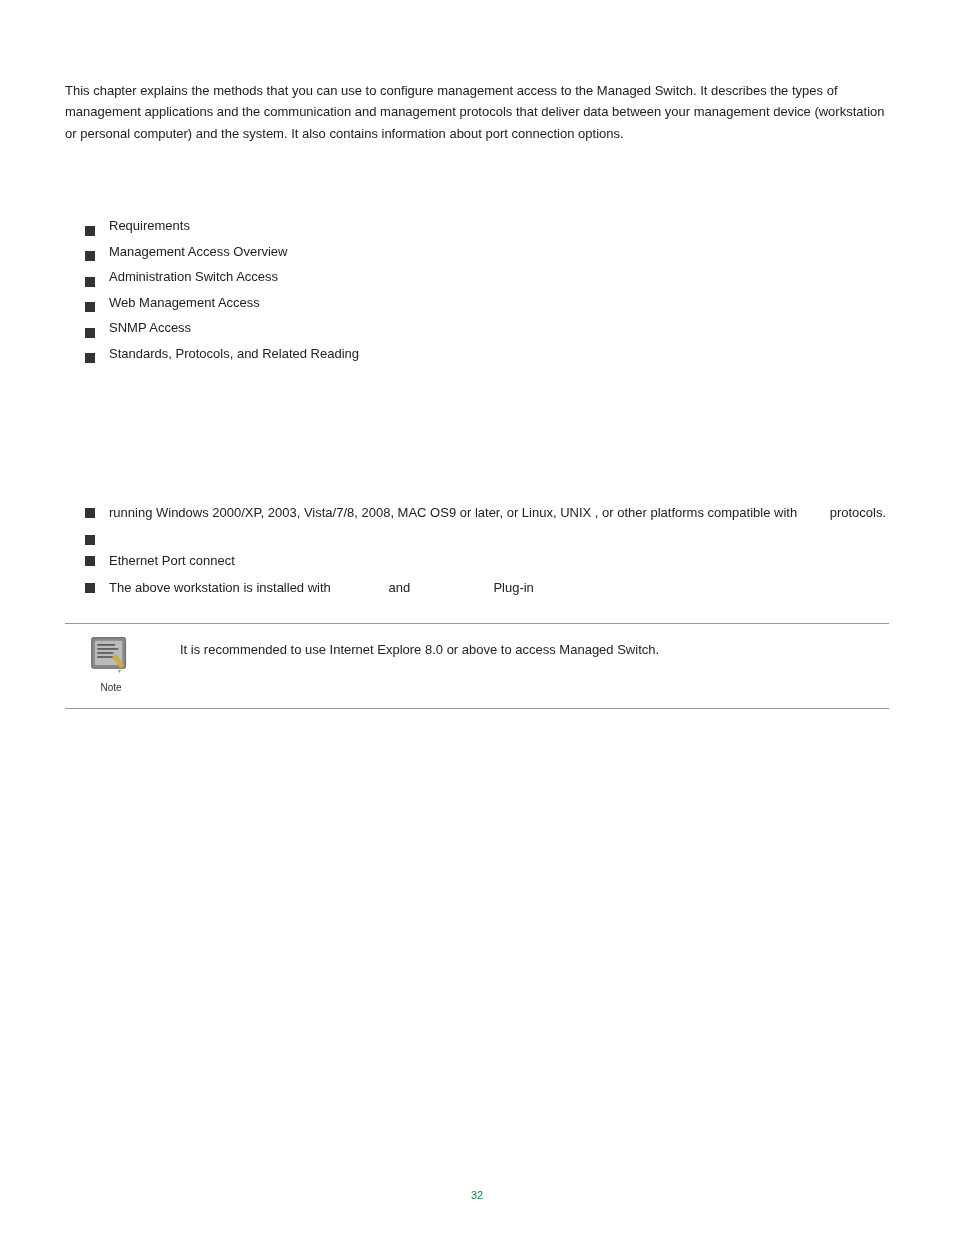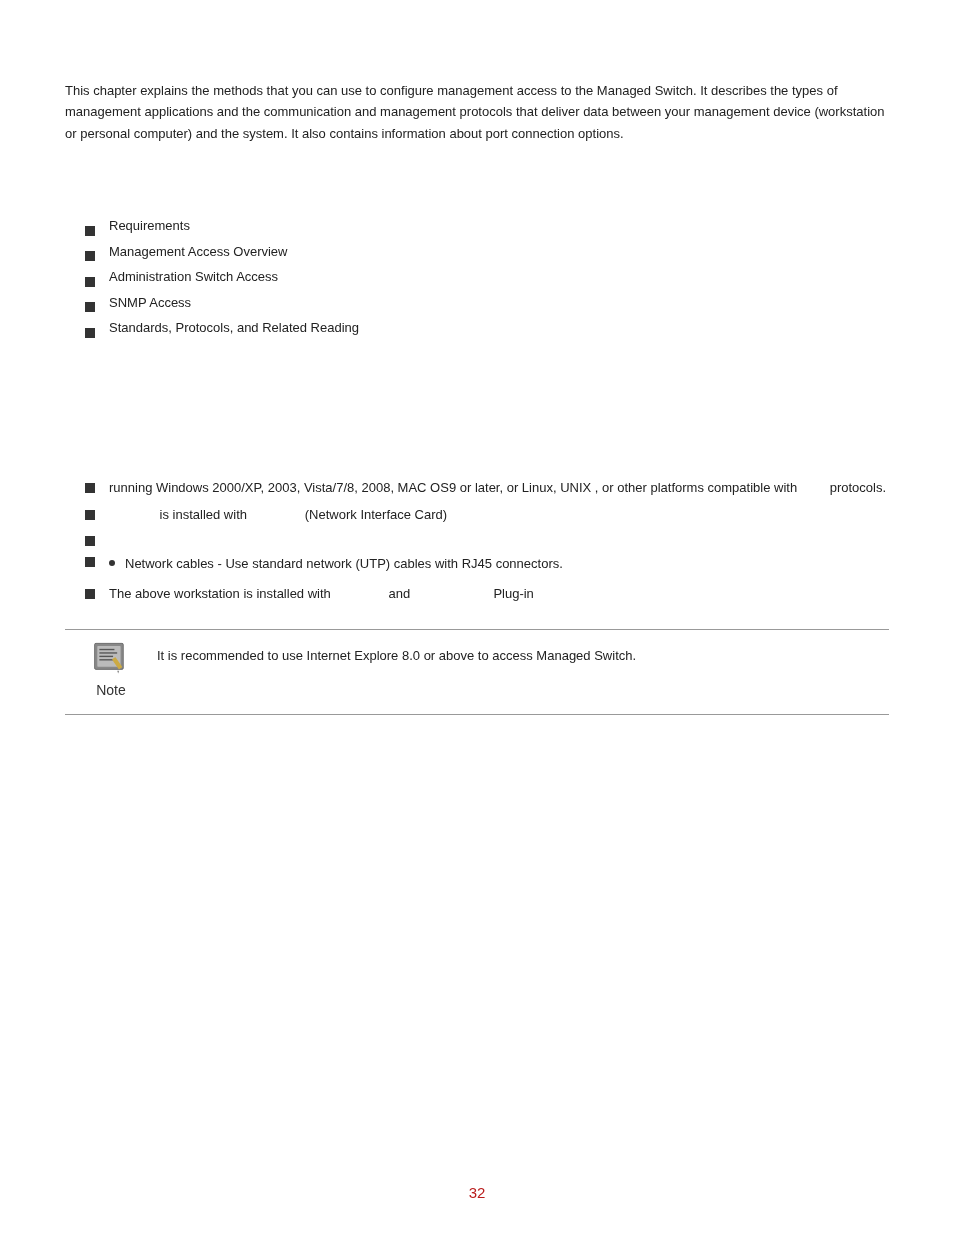--- a/index.html
+++ b/index.html
@@ -104,38 +104,39 @@
       width: 60px;
       height: 60px;
       flex-shrink: 0;
       margin-right: 16px;
       display: flex;
       flex-direction: column;
       align-items: center;
       justify-content: flex-end;
     }
     .note-icon-label {
-      font-size: 14px;
+      font-size: 10px;
       color: #333;
       margin-top: 2px;
       text-align: center;
     }
     .note-text {
       flex: 1;
       line-height: 1.6;
       font-size: 13px;
       padding-top: 4px;
+      margin-left: 23px;
     }
     .page-number {
       position: absolute;
       bottom: 30px;
       left: 50%;
       transform: translateX(-50%);
-      font-size: 15px;
-      color: #b91c1c;
+      font-size: 11px;
+      color: #15803d;
     }
     .large-spacer {
       height: 40px;
     }
     
     .note-svg {
       width: 50px;
       height: 50px;
     }
   </style>
@@ -159,20 +160,24 @@
       <li>
         <span class="bullet-square"></span>
         <span>Management Access Overview</span>
       </li>
       <li>
         <span class="bullet-square"></span>
         <span>Administration Switch Access</span>
       </li>
       <li>
         <span class="bullet-square"></span>
+        <span>Web Management Access</span>
+      </li>
+      <li>
+        <span class="bullet-square"></span>
         <span>SNMP Access</span>
       </li>
       <li>
         <span class="bullet-square"></span>
         <span>Standards, Protocols, and Related Reading</span>
       </li>
     </ul>
   </div>
 
   <div class="large-spacer"></div>
@@ -181,40 +186,29 @@
   <div class="requirements-section">
     <ul class="req-list">
 
       <li>
         <span class="bullet-square"></span>
         <div class="sub-item-content">
           <span>running Windows 2000/XP, 2003, Vista/7/8, 2008, MAC OS9 or later, or Linux, UNIX , or other platforms compatible with &nbsp;&nbsp;&nbsp;&nbsp;&nbsp;&nbsp;&nbsp; protocols.</span>
         </div>
       </li>
 
+
+      <li>
+        <span class="bullet-square"></span>
+      </li>
+
       <li>
         <span class="bullet-square"></span>
         <div class="sub-item-content">
-          <span>&nbsp;&nbsp;&nbsp;&nbsp;&nbsp;&nbsp;&nbsp;&nbsp;&nbsp;&nbsp;&nbsp;&nbsp;&nbsp; is installed with &nbsp;&nbsp;&nbsp;&nbsp;&nbsp;&nbsp;&nbsp;&nbsp;&nbsp;&nbsp;&nbsp;&nbsp;&nbsp;&nbsp; (Network Interface Card)</span>
-        </div>
-      </li>
-
-      <li>
-        <span class="bullet-square"></span>
-      </li>
-
-      <li>
-        <span class="bullet-square"></span>
-        <div class="sub-item-content">
-          <ul class="sub-bullet-list">
-            <li>
-              <span class="bullet-circle"></span>
-              <span>Network cables - Use standard network (UTP) cables with RJ45 connectors.</span>
-            </li>
-          </ul>
+          <span>Ethernet Port connect</span>
         </div>
       </li>
 
       <li>
         <span class="bullet-square"></span>
         <div class="sub-item-content">
           <span>The above workstation is installed with &nbsp;&nbsp;&nbsp;&nbsp;&nbsp;&nbsp;&nbsp;&nbsp;&nbsp;&nbsp;&nbsp;&nbsp;&nbsp;&nbsp; and &nbsp;&nbsp;&nbsp;&nbsp;&nbsp;&nbsp;&nbsp;&nbsp;&nbsp;&nbsp;&nbsp;&nbsp;&nbsp;&nbsp;&nbsp;&nbsp;&nbsp;&nbsp;&nbsp;&nbsp;&nbsp; Plug-in</span>
         </div>
       </li>
 

